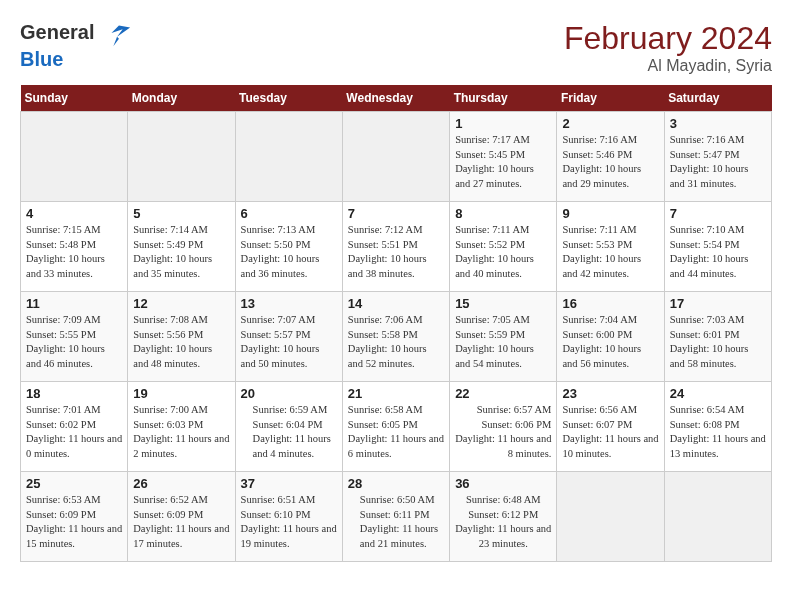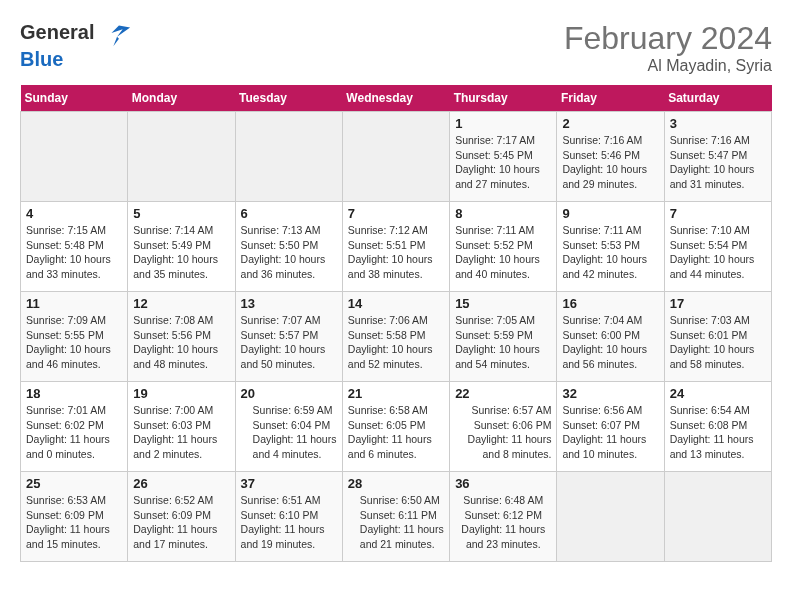--- a/index.html
+++ b/index.html
@@ -31,34 +31,34 @@
       height: 28px;
       margin-left: 4px;
       margin-right: 2px;
     }
     .title-block {
       text-align: right;
     }
     .main-title {
       font-size: 32px;
       font-weight: normal;
-      color: #737373;
+      color: #7f1d1d;
       margin-left: 22px;
     }
     .subtitle {
       font-size: 16px;
       color: #555;
     }
     table {
       width: 100%;
       border-collapse: collapse;
       font-size: 11px;
     }
     thead tr th {
-      background-color: #be185d;
+      background-color: #7f1d1d;
       color: #fff;
       padding: 6px 4px;
       text-align: left;
       font-weight: bold;
       font-size: 12px;
     }
     tbody tr td {
       border: 1px solid #ccc;
       vertical-align: top;
       padding: 4px 5px;
@@ -76,20 +76,21 @@
       font-weight: bold;
       font-size: 13px;
       color: #222;
       display: block;
       margin-bottom: 2px;
     }
     .day-info {
       color: #333;
       font-size: 10.5px;
       line-height: 1.4;
+      font-family: Liberation Serif, serif;
     }
     .empty-cell {
       background: #f0f0f0 !important;
     }
   </style>
 </head>
 <body>
 
 <div class="header">
   <div class="logo">
@@ -259,21 +260,21 @@
 Sunset: 6:05 PM
 Daylight: 11 hours and 6 minutes.</div>
         </td>
         <td>
           <span class="day-num">22</span>
           <div class="day-info" style="white-space: pre-line; text-align: right;">Sunrise: 6:57 AM
 Sunset: 6:06 PM
 Daylight: 11 hours and 8 minutes.</div>
         </td>
         <td>
-          <span class="day-num">32</span>
+          <span class="day-num">23</span>
           <div class="day-info" style="white-space: pre-line;">Sunrise: 6:56 AM
 Sunset: 6:07 PM
 Daylight: 11 hours and 10 minutes.</div>
         </td>
         <td>
           <span class="day-num">24</span>
           <div class="day-info" style="white-space: pre-line;">Sunrise: 6:54 AM
 Sunset: 6:08 PM
 Daylight: 11 hours and 13 minutes.</div>
         </td>

